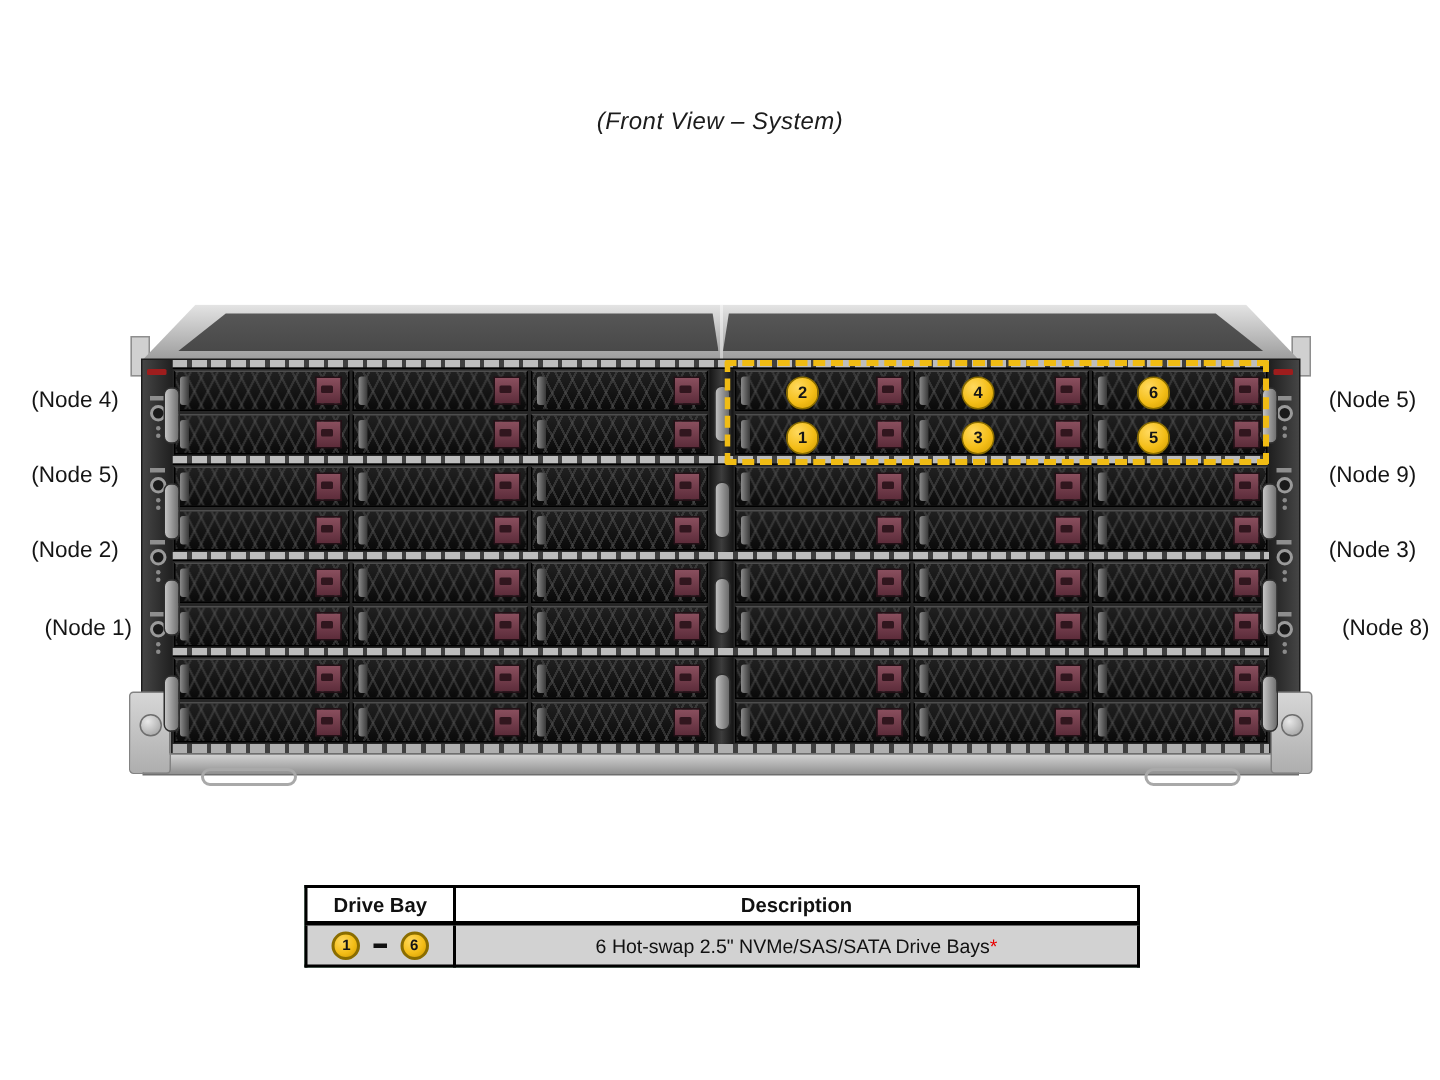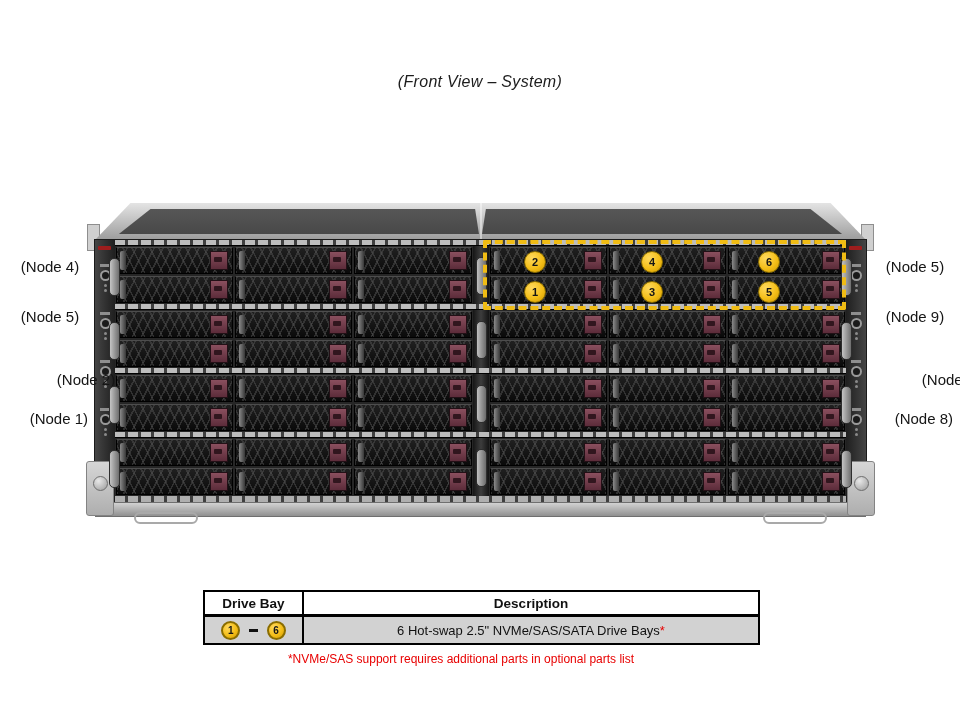--- a/index.html
+++ b/index.html
@@ -79,21 +79,21 @@
       background:radial-gradient(circle at 35% 30%,#ffd95e,var(--callout-fill) 55%,#cf9a00);
       border:1px solid var(--callout-border);box-sizing:border-box;
       display:flex;align-items:center;justify-content:center;
       font-size:11px;font-weight:bold;color:#151515;}
   .co2{left:524px;top:251px;} .co4{left:641px;top:251px;} .co6{left:758px;top:251px;}
   .co1{left:524px;top:281px;} .co3{left:641px;top:281px;} .co5{left:758px;top:281px;}
 
   
   .nlab{position:absolute;width:76px;font-size:15px;color:#151515;text-align:center;}
   .nl-l{left:12px;} .nl-r{left:877px;}
-  .ny1{top:258px;} .ny2{top:308px;} .ny3{top:371px;margin-left:36px;} .ny4{top:410px;text-align:right;}
+  .ny1{top:258px;} .ny2{top:308px;} .ny3{top:358px;} .ny4{top:410px;text-align:right;}
 
   
   .dtable{position:absolute;left:203px;top:590px;width:557px;border-collapse:collapse;
           table-layout:fixed;background:#14532d;}
   .dtable th{border:2px solid #000;border-bottom:3px solid #000;height:22px;
           font-size:13.5px;font-weight:bold;background:#fff;padding:0;}
   .dtable td{border:2px solid #000;height:26px;background:var(--table-row-bg);
           font-size:13px;text-align:center;padding:0;vertical-align:middle;}
   .tco{display:inline-flex;width:19px;height:19px;border-radius:50%;box-sizing:border-box;
        background:radial-gradient(circle at 35% 30%,#ffd95e,var(--callout-fill) 55%,#cf9a00);
@@ -510,14 +510,13 @@
           <span class="tdash"></span>
           <span class="tco">6</span>
         </td>
         <td>
           <span>6 Hot-swap 2.5" NVMe/SAS/SATA Drive Bays</span><span class="red">*</span>
         </td>
       </tr>
     </tbody>
   </table>
 
-  <div class="footnote">*NVMe/SAS support requires additional parts in optional parts list</div>
 </div>
 
 </body></html>

